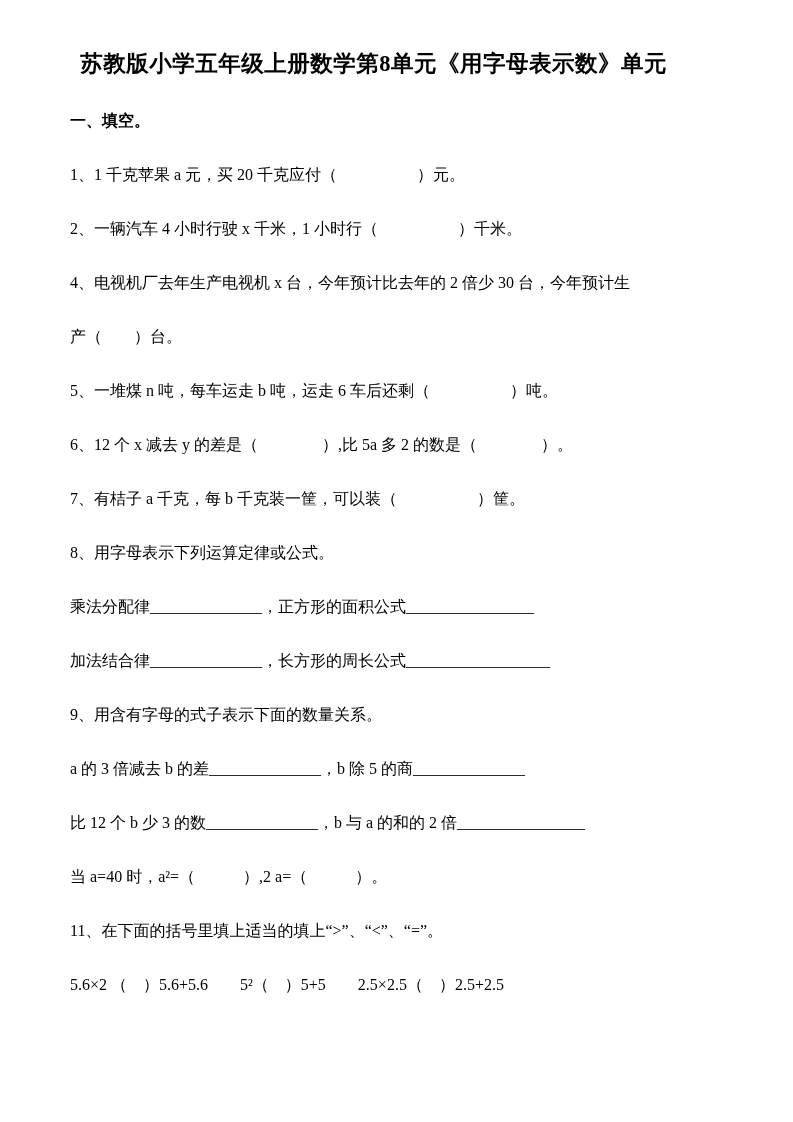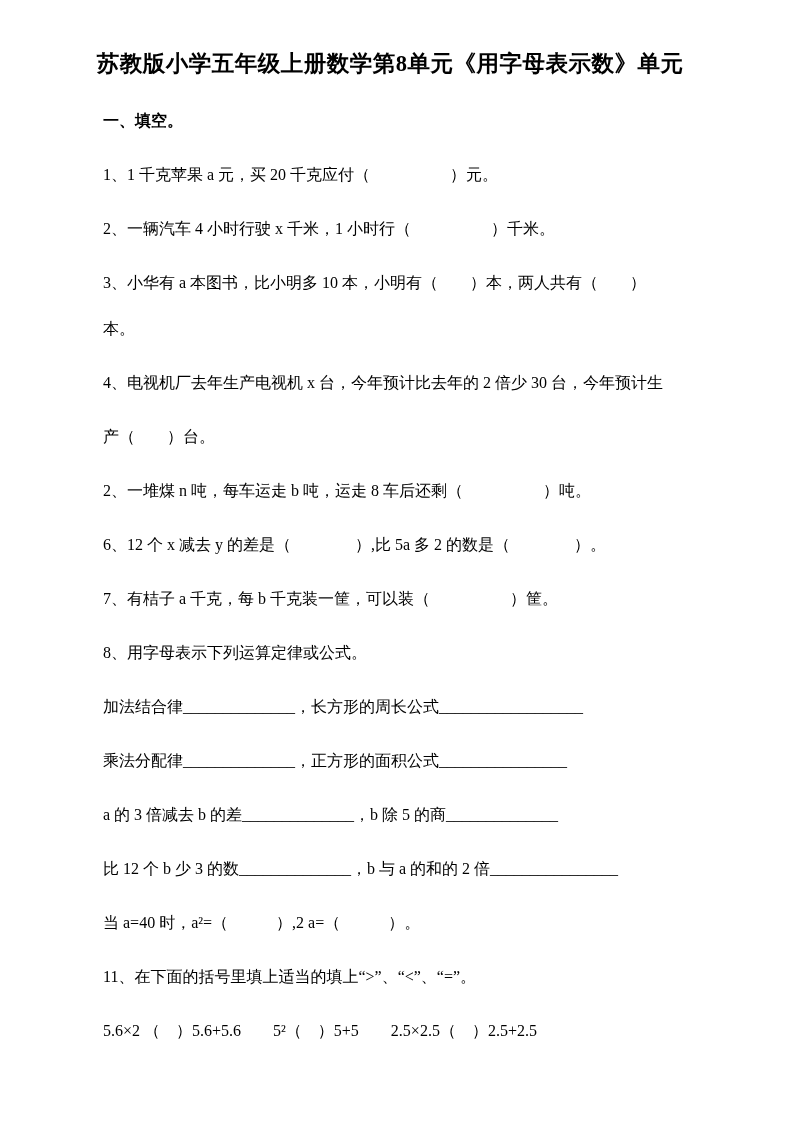--- a/index.html
+++ b/index.html
@@ -11,21 +11,21 @@
     width: 793px;
     height: 1122px;
     overflow: hidden;
     font-family: "Liberation Serif", "DejaVu Serif", serif;
     color: #000000;
   }
   .doc {
     box-sizing: border-box;
     width: 793px;
     height: 1122px;
-    padding: 26px 108px 0 95px;
+    padding: 26px 108px 0 62px;
   }
   .title {
     font-size: 22.5px;
     font-weight: bold;
     text-align: center;
     line-height: 52px;
     margin: 12px 0 6px 0;
     letter-spacing: 0.5px;
   }
   .line {
@@ -43,28 +43,28 @@
 <body>
 
 <div class="doc">
   <h1 class="title">
     <div>苏教版小学五年级上册数学第8单元《用字母表示数》单元</div>
   </h1>
 
   <p class="line heading">一、填空。</p>
   <p class="line">1、1 千克苹果 a 元，买 20 千克应付（　　　　　）元。</p>
   <p class="line">2、一辆汽车 4 小时行驶 x 千米，1 小时行（　　　　　）千米。</p>
-  <p class="line">3、小华有 a 本图书，比小明多 10 本，小明有（　　）本，两人共有（　　）本。</p>
   <p class="line">4、电视机厂去年生产电视机 x 台，今年预计比去年的 2 倍少 30 台，今年预计生</p>
   <p class="line">产（　　）台。</p>
-  <p class="line">2、一堆煤 n 吨，每车运走 b 吨，运走 8 车后还剩（　　　　　）吨。</p>
+  <p class="line">5、一堆煤 n 吨，每车运走 b 吨，运走 6 车后还剩（　　　　　）吨。</p>
   <p class="line">6、12 个 x 减去 y 的差是（　　　　）,比 5a 多 2 的数是（　　　　）。</p>
   <p class="line">7、有桔子 a 千克，每 b 千克装一筐，可以装（　　　　　）筐。</p>
   <p class="line">8、用字母表示下列运算定律或公式。</p>
+  <p class="line">乘法分配律______________，正方形的面积公式________________</p>
   <p class="line">加法结合律______________，长方形的周长公式__________________</p>
-  <p class="line">乘法分配律______________，正方形的面积公式________________</p>
+  <p class="line">9、用含有字母的式子表示下面的数量关系。</p>
   <p class="line">a 的 3 倍减去 b 的差______________，b 除 5 的商______________</p>
   <p class="line">比 12 个 b 少 3 的数______________，b 与 a 的和的 2 倍________________</p>
   <p class="line">当 a=40 时，a²=（　　　）,2 a=（　　　）。</p>
   <p class="line">11、在下面的括号里填上适当的填上“&gt;”、“&lt;”、“=”。</p>
   <p class="line">5.6×2 （　）5.6+5.6　　5²（　）5+5　　2.5×2.5（　）2.5+2.5</p>
 
 </div>
 
 </body></html>

